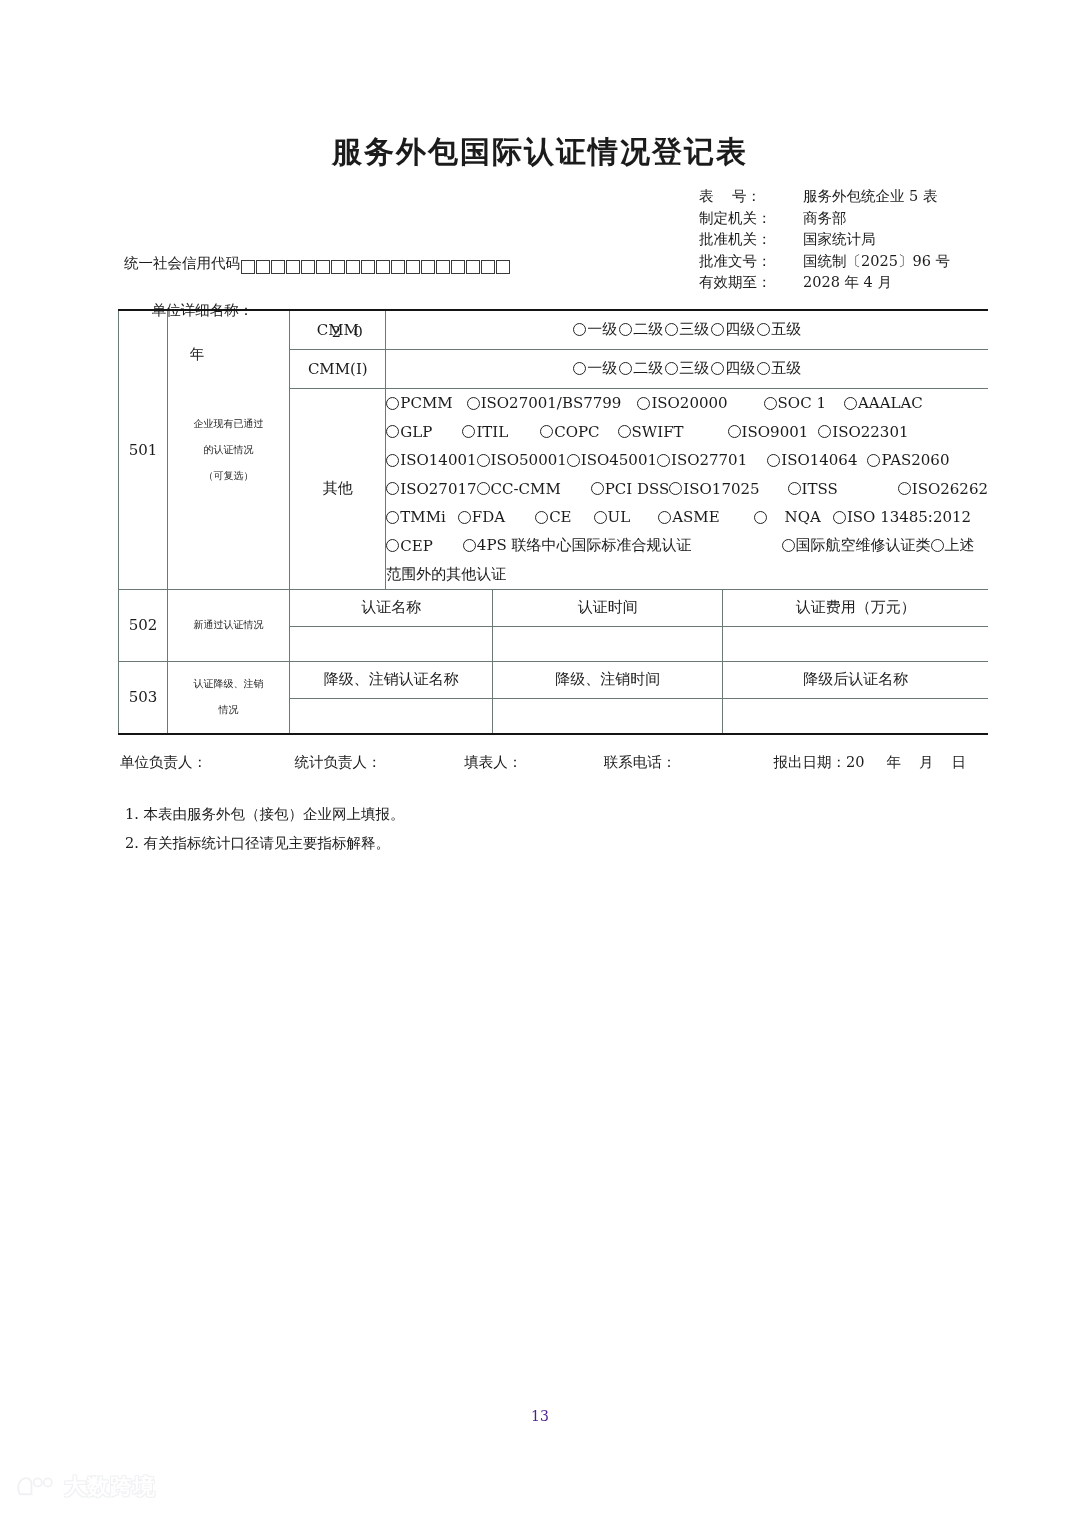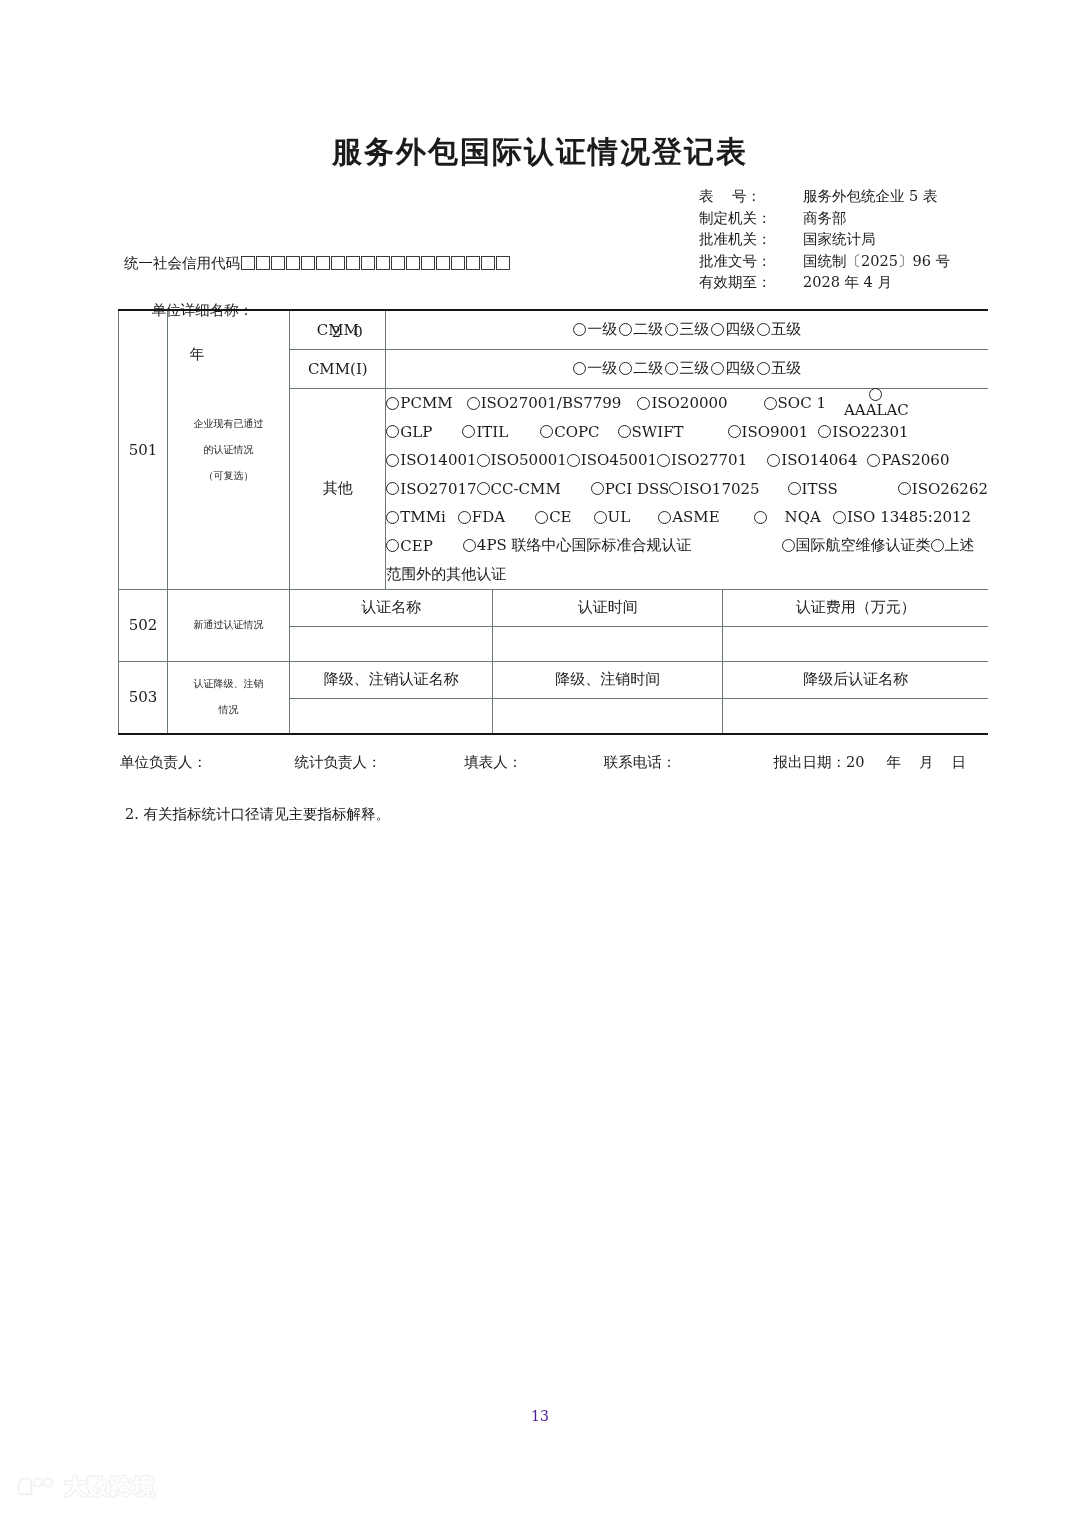--- a/index.html
+++ b/index.html
@@ -26,21 +26,21 @@
   .meta{
     position:absolute;left:699px;top:186px;width:300px;
     font-size:14.5px;line-height:21.5px;
   }
   .meta-row{display:flex;}
   .meta-label{width:104px;flex:0 0 104px;white-space:pre;}
   .meta-value{flex:1;}
 
   
   .idblock{position:absolute;left:124px;top:252px;font-size:14.5px;line-height:22px;}
-  .idrow1{display:flex;align-items:center;white-space:nowrap;}
+  .idrow1{display:flex;align-items:flex-end;white-space:nowrap;}
   .code-boxes{display:inline-flex;margin-left:1px;}
   .code-box{
     width:14px;height:14px;border:1px solid #3a3a3a;
     margin-right:1px;box-sizing:border-box;
   }
   .idrow2{margin-top:3px;white-space:pre;}
   .year-inline{display:inline-block;margin-left:180px;letter-spacing:4px;}
   .year-suffix{display:inline-block;margin-left:38px;}
 
   
@@ -268,21 +268,21 @@
                   <span>ISO27001/BS7799</span>
                 </span>
                 <span class="opt" style="margin-left: 16px;">
                   <span class="ring"></span>
                   <span>ISO20000</span>
                 </span>
                 <span class="opt" style="margin-left: 36px;">
                   <span class="ring"></span>
                   <span>SOC 1</span>
                 </span>
-                <span class="opt" style="margin-left: 18px; flex-direction: column;">
+                <span class="opt" style="margin-left: 18px;">
                   <span class="ring"></span>
                   <span>AAALAC</span>
                 </span>
               </div>
               <div class="opt-row">
                 <span class="opt">
                   <span class="ring"></span>
                   <span>GLP</span>
                 </span>
                 <span class="opt" style="margin-left: 30px;">
@@ -460,20 +460,21 @@
 
   <div class="sigrow">
     <span class="sig1">单位负责人：</span>
     <span class="sig2">统计负责人：</span>
     <span class="sig3">填表人：</span>
     <span class="sig4">联系电话：</span>
     <span class="sig5"><span>报出日期：20</span><span class="sp"></span><span>年</span><span class="sp2"></span><span>月</span><span class="sp2"></span><span>日</span></span>
   </div>
 
   <div class="notes">
+    <div>1. 本表由服务外包（接包）企业网上填报。</div>
     <div>2. 有关指标统计口径请见主要指标解释。</div>
   </div>
 
   <div class="pageno">13</div>
 
   <div class="watermark">
     <svg class="wm-logo" viewBox="0 0 44 28">
       <path d="M4 22 C1 16 2 8 8 5 C12 3 16 5 17 9 L17 22 Z" fill="none" stroke="#e3e6e8" stroke-width="2"></path>
       <circle cx="24" cy="9" r="4.5" fill="none" stroke="#e3e6e8" stroke-width="2"></circle>
       <circle cx="35" cy="9" r="4.5" fill="none" stroke="#e3e6e8" stroke-width="2"></circle>

